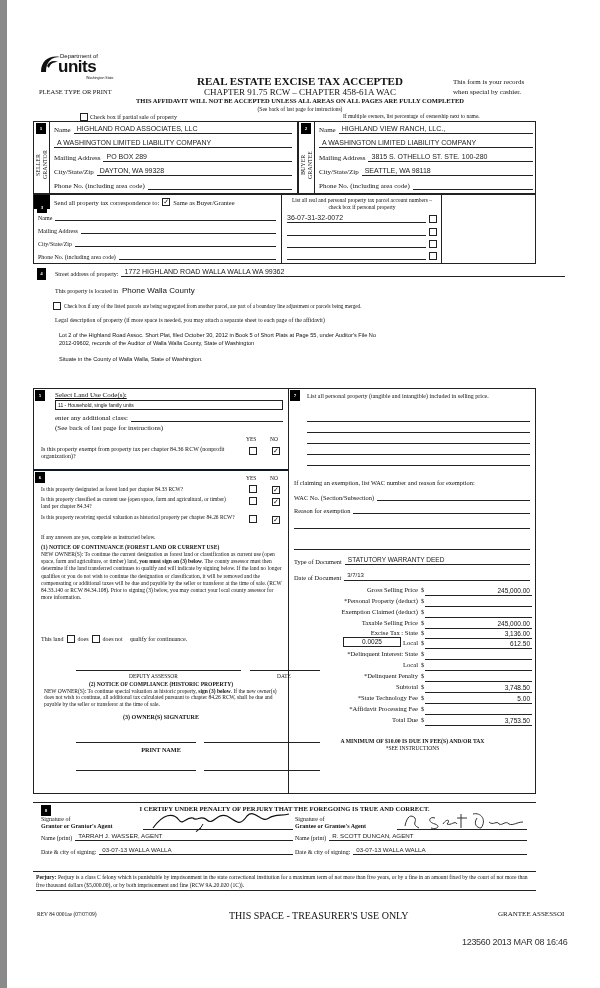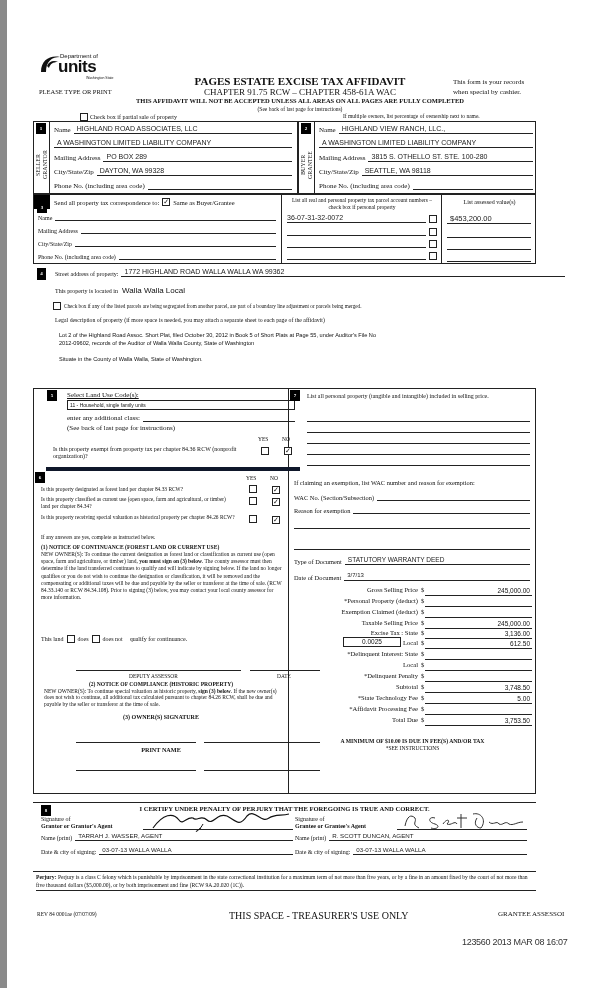--- a/index.html
+++ b/index.html
@@ -26,21 +26,21 @@
 <div class="abs" style="left:38px;top:46px;width:90px;height:36px">
   <svg width="24" height="24" viewBox="0 0 24 24" style="position:absolute;left:0;top:6px">
     <path d="M3 20 C3 8 12 3 22 5 C14 5 8 9 8 20 Z" fill="#111"></path>
     <path d="M9 14 C11 9 16 8 20 10 C15 10 12 12 11 16 Z" fill="#111"></path>
   </svg>
   <span class="abs sans" style="left:22px;top:7px;font-size:6px">Department of</span>
   <span class="abs sans" style="left:20px;top:11px;font-size:17px;font-weight:bold;letter-spacing:-0.5px">units</span>
   <span class="abs sans" style="left:48px;top:30px;font-size:3.5px">Washington State</span>
 </div>
 <div class="abs lbl" style="left:39px;top:88px;font-size:6.5px">PLEASE TYPE OR PRINT</div>
-<div class="abs" style="left:0;width:600px;top:75px;text-align:center;font-weight:bold;font-size:11px">PAGES ESTATE EXCISE TAX AFFIDAVIT</div>
+<div class="abs" style="left:0;width:600px;top:75px;text-align:center;font-weight:bold;font-size:11px">REAL ESTATE EXCISE TAX ACCEPTED</div>
 <div class="abs" style="left:0;width:600px;top:87px;text-align:center;font-size:9px">CHAPTER 91.75 RCW – CHAPTER 458-61A WAC</div>
 <div class="abs lbl" style="left:453px;top:78px;font-size:7px">This form is your records</div>
 <div class="abs lbl" style="left:453px;top:88px;font-size:7px">when special by cashier.</div>
 <div class="abs" style="left:0;width:600px;top:97px;text-align:center;font-weight:bold;font-size:6.5px">THIS AFFIDAVIT WILL NOT BE ACCEPTED UNLESS ALL AREAS ON ALL PAGES ARE FULLY COMPLETED</div>
 <div class="abs" style="left:0;width:600px;top:106px;text-align:center;font-size:5.5px">(See back of last page for instructions)</div>
 <div class="abs" style="left:80px;top:113px;display:flex;align-items:center;gap:2px">
   <span class="cb"></span>
   <span style="font-size:6px">Check box if partial sale of property</span>
 </div>
 <div class="abs" style="left:343px;top:113px;font-size:5.5px">If multiple owners, list percentage of ownership next to name.</div>
@@ -134,55 +134,48 @@
       </div>
     <div class="abs" style="left:4px;top:44px;width:150px;display:flex;align-items:flex-end;gap:3px">
         <span class="fill hw"></span>
         <span class="cb"></span>
       </div>
     <div class="abs" style="left:4px;top:56px;width:150px;display:flex;align-items:flex-end;gap:3px">
         <span class="fill hw"></span>
         <span class="cb"></span>
       </div>
   </div>
-  <div class="abs" style="left:409px;top:0;width:93px;height:69px">
-    <div style="font-size:6px;text-align:center;padding-top:4px">List assessed value(s)</div>
-    <div class="abs fill hw" style="left:4px;top:19px;width:84px;font-size:7.5px">$453,200.00</div>
-    <div class="abs fill" style="left:4px;top:34px;width:84px"></div>
-    <div class="abs fill" style="left:4px;top:46px;width:84px"></div>
-    <div class="abs fill" style="left:4px;top:58px;width:84px"></div>
-  </div>
 </div>
 
 <div class="abs" style="left:33px;top:268px;width:535px;height:115px">
   <div class="num abs" style="left:4px;top:0;width:9px;height:12px">4</div>
   <div class="row" style="left:22px;top:0;width:510px">
       <span class="lbl" style="font-size:6px">Street address of property:</span>
       <span class="fill hw">1772 HIGHLAND ROAD WALLA WALLA WA 99362</span>
     </div>
   <div class="abs" style="left:22px;top:18px;display:flex;gap:4px;align-items:baseline">
     <span style="font-size:6px">This property is located in</span>
-    <span class="sans" style="font-size:8px">Walla Walla Local</span>
+    <span class="sans" style="font-size:8px">Phone Walla County</span>
   </div>
   <div class="abs" style="left:20px;top:34px;display:flex;align-items:center;gap:3px">
     <span class="cb"></span>
     <span style="font-size:5.2px">Check box if any of the listed parcels are being segregated from another parcel, are part of a boundary line adjustment or parcels being merged.</span>
   </div>
   <div class="abs" style="left:22px;top:49px;font-size:5.8px">Legal description of property (if more space is needed, you may attach a separate sheet to each page of the affidavit)</div>
   <div class="abs sans" style="left:26px;top:63px;width:500px;font-size:5.6px;line-height:8px">
     <div>Lot 2 of the Highland Road Assoc. Short Plat, filed October 30, 2012 in Book 5 of Short Plats at Page 55, under Auditor's File No</div>
     <div>2012-09602, records of the Auditor of Walla Walla County, State of Washington</div>
     <div style="margin-top:8px">Situate in the County of Walla Walla, State of Washington.</div>
   </div>
 </div>
 
 <div class="abs box" style="left:33px;top:388px;width:503px;height:406px">
   <div class="abs" style="left:254px;top:0;width:1px;height:405px;background:#222"></div>
 
-  <div class="abs" style="left:12px;top:0;width:254px;height:82px;border-bottom:4px solid #0f172a">
+  <div class="abs" style="left:0;top:0;width:254px;height:82px;border-bottom:2px solid #0f172a">
     <div class="num abs" style="left:1px;top:1px">5</div>
     <div class="abs" style="left:21px;top:2px;font-size:7px;text-decoration:underline">Select Land Use Code(s):</div>
     <div class="abs box sans" style="left:21px;top:11px;width:228px;height:10px;font-size:5px;line-height:8px;padding-left:2px;border-width:1.5px">11 - Household, single family units</div>
     <div class="row" style="left:21px;top:24px;width:228px">
         <span style="font-size:7px">enter any additional class:</span>
         <span class="fill"></span>
       </div>
     <div class="abs" style="left:21px;top:35px;font-size:7px">(See back of last page for instructions)</div>
     <div class="abs" style="left:212px;top:47px;font-size:5.5px">YES</div>
     <div class="abs" style="left:236px;top:47px;font-size:5.5px">NO</div>
@@ -355,13 +348,13 @@
     </div>
 </div>
 
 <div class="abs" style="left:36px;top:874px;width:500px;font-size:5.6px;line-height:7.5px;border-bottom:1px solid #222;padding-bottom:1px">
   <b>Perjury:</b><span> Perjury is a class C felony which is punishable by imprisonment in the state correctional institution for a maximum term of not more than five years, or by a fine in an amount fixed by the court of not more than five thousand dollars ($5,000.00), or by both imprisonment and fine (RCW 9A.20.020 (1C)).</span>
 </div>
 
 <div class="abs" style="left:37px;top:911px;font-size:5.5px">REV 84 0001ae (07/07/09)</div>
 <div class="abs" style="left:229px;top:910px;font-size:10px">THIS SPACE - TREASURER'S USE ONLY</div>
 <div class="abs" style="left:498px;top:910px;font-size:7px">GRANTEE ASSESSOI</div>
-<div class="abs sans" style="left:462px;top:937px;font-size:9px;color:#333;letter-spacing:-0.3px">123560 2013 MAR 08 16:07</div>
+<div class="abs sans" style="left:462px;top:937px;font-size:9px;color:#333;letter-spacing:-0.3px">123560 2013 MAR 08 16:46</div>
 
 </body></html>

